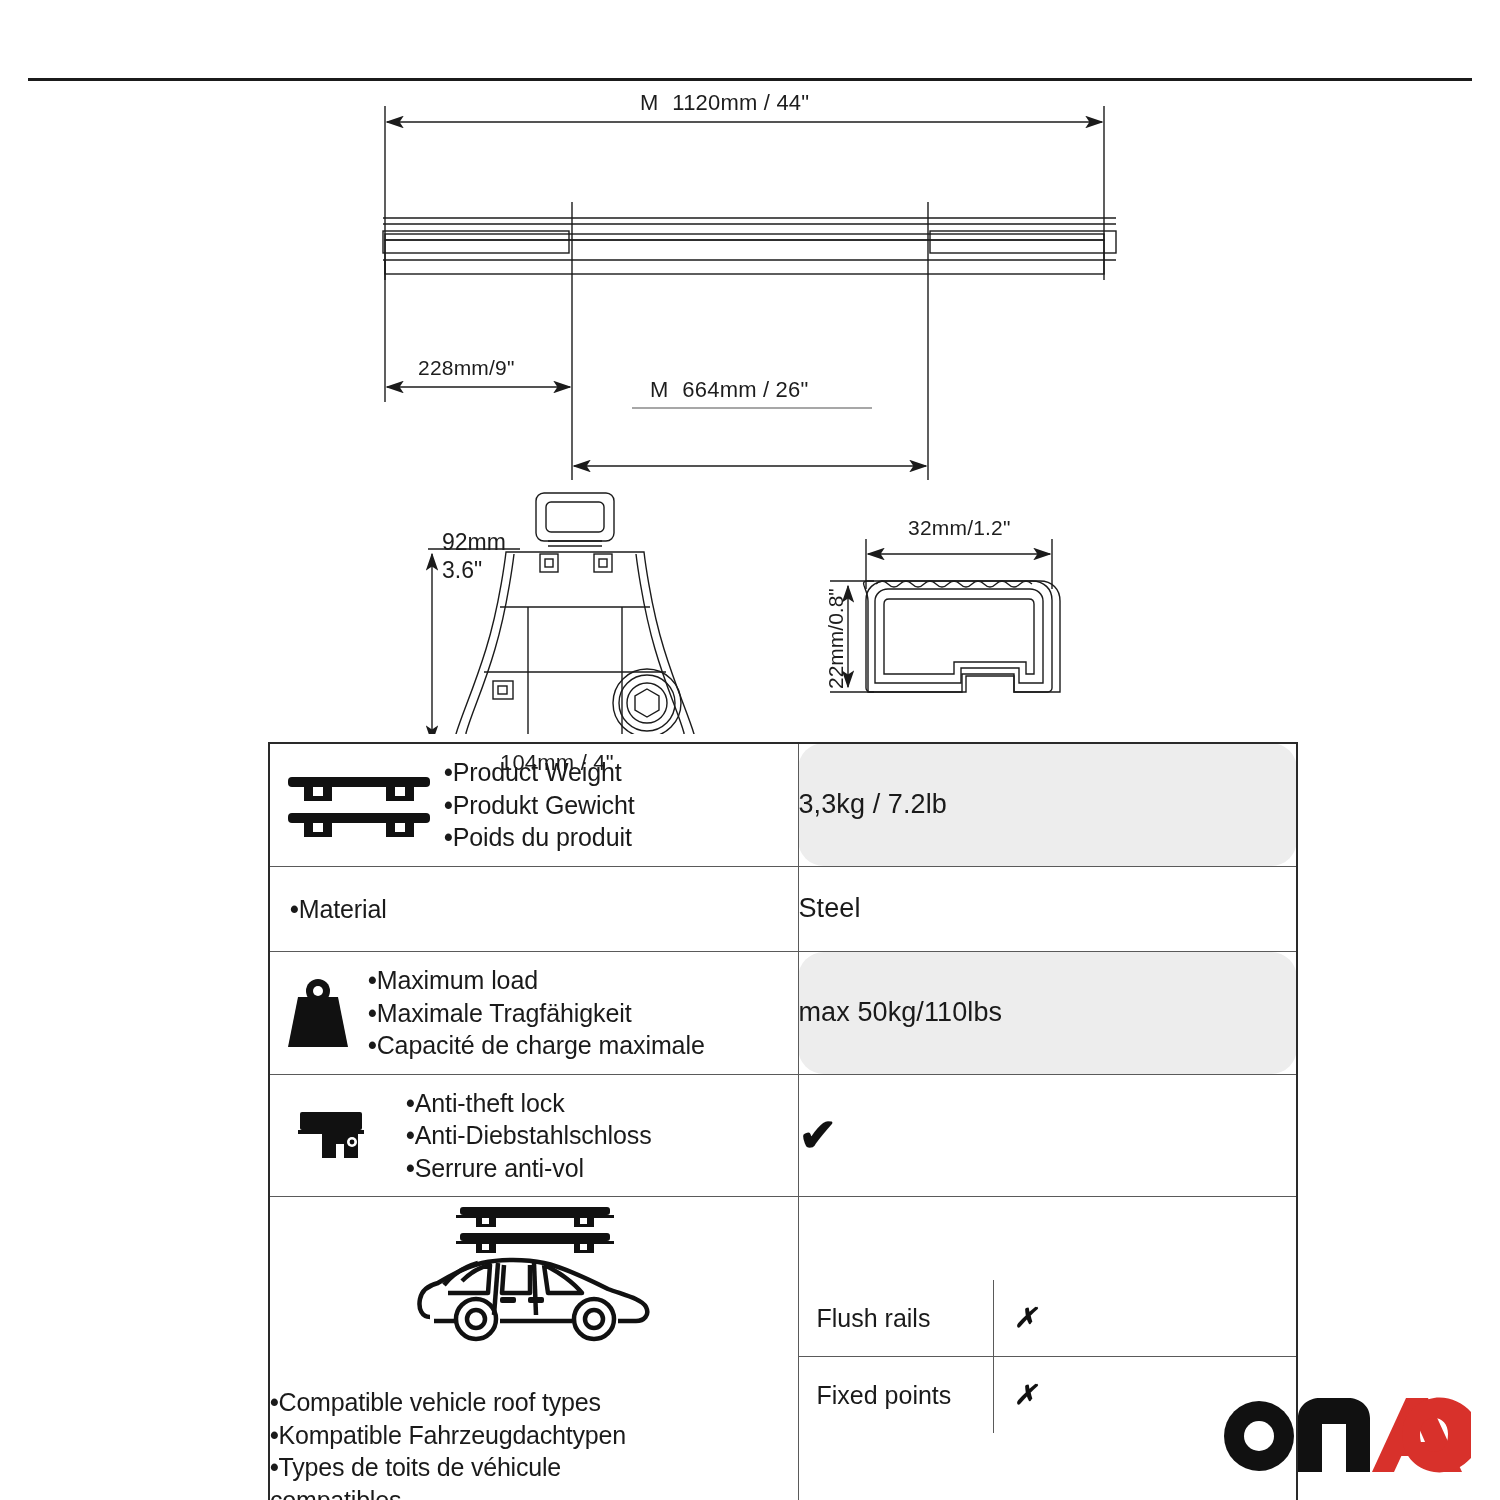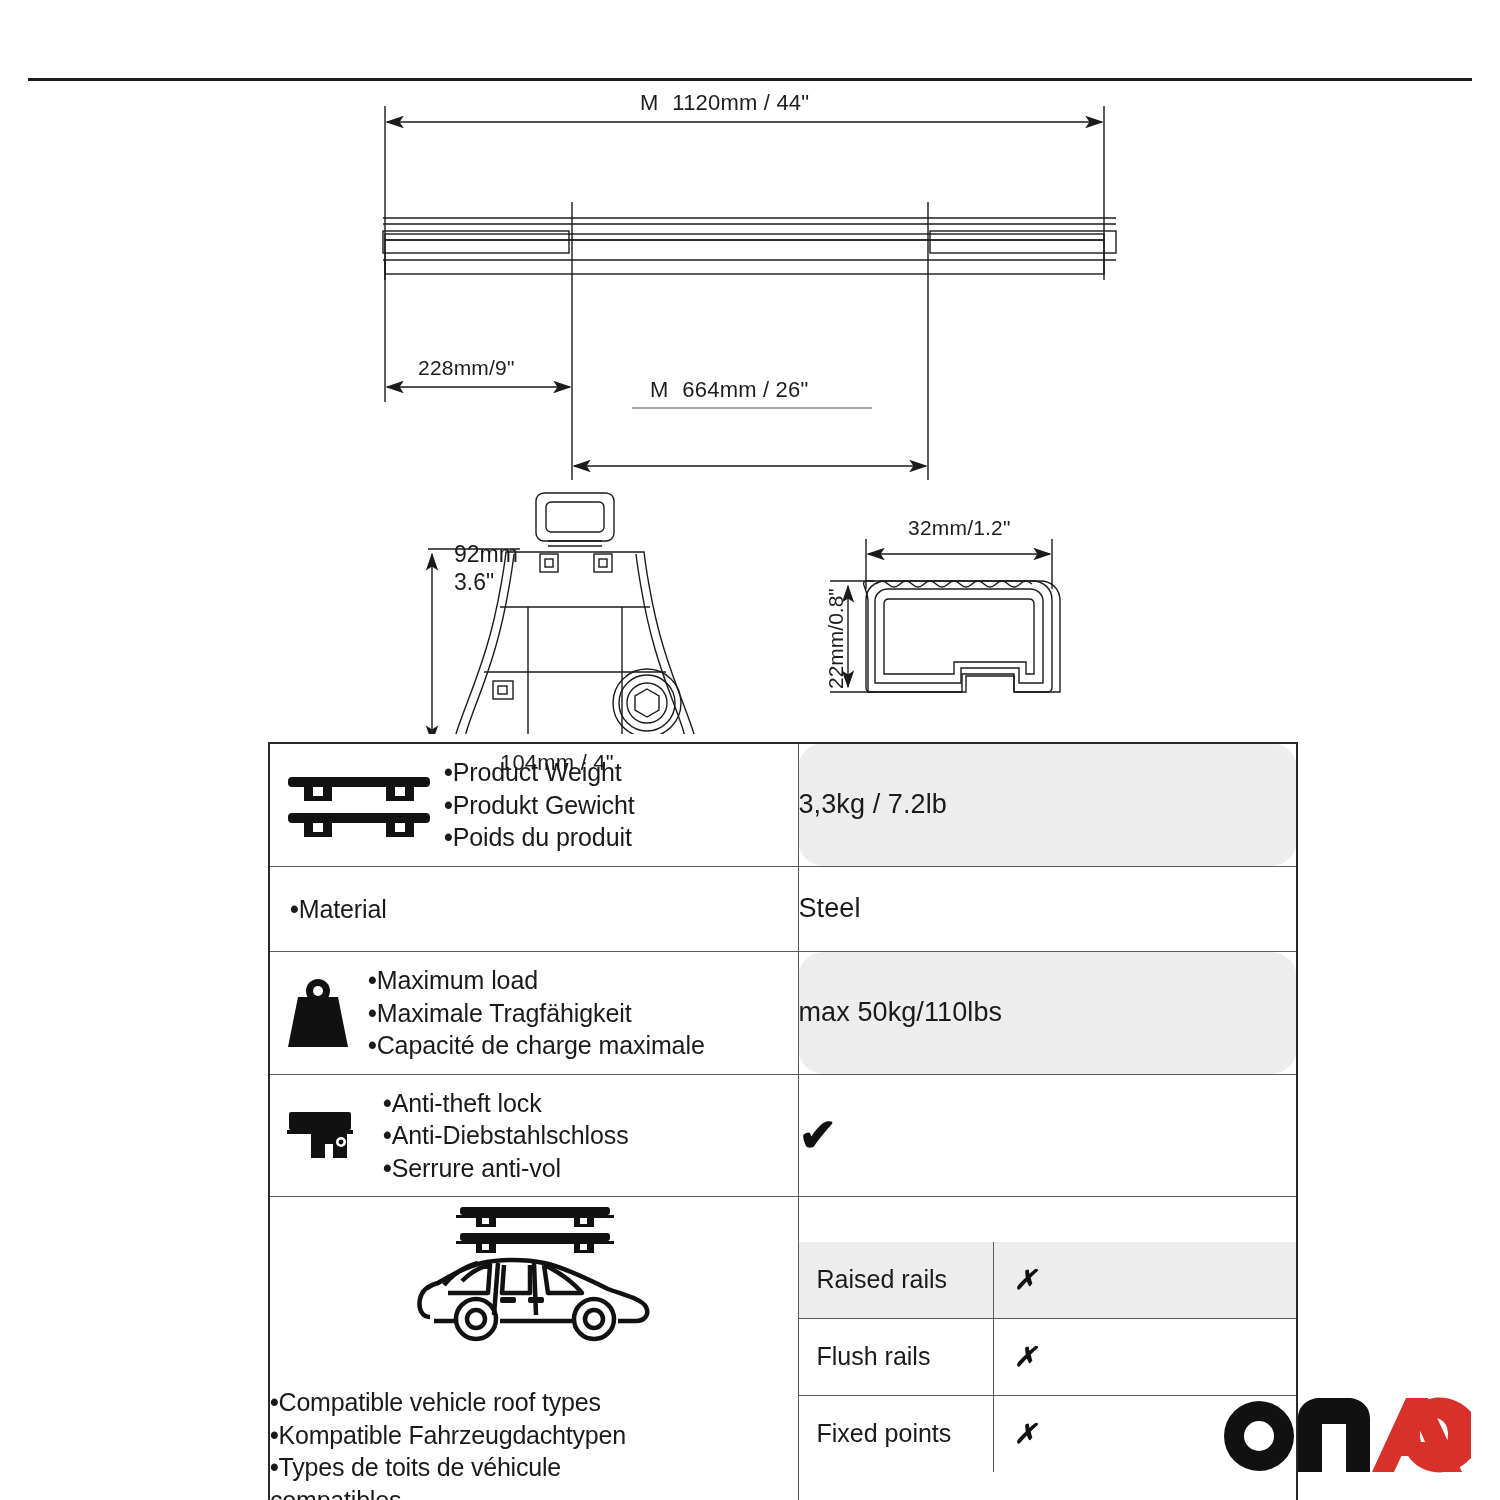--- a/index.html
+++ b/index.html
@@ -227,21 +227,21 @@
     <div class="dim-label" style="left:640px; top:6px;">
       <span class="m">M</span><span>1120mm / 44"</span>
     </div>
 
     <div class="dim-label small" style="left:418px; top:272px;">228mm/9"</div>
 
     <div class="dim-label" style="left:650px; top:293px;">
       <span class="m">M</span><span>664mm / 26"</span>
     </div>
 
-    <div class="two-line" style="left:442px; top:456px;margin-left:12px;">
+    <div class="two-line" style="left:442px; top:444px;">
       <div>92mm</div>
       <div>3.6"</div>
     </div>
 
     <div class="dim-label" style="left:500px; top:666px;">104mm / 4"</div>
 
     <div class="dim-label small" style="left:908px; top:432px;">32mm/1.2"</div>
 
     <div class="vlabel" style="left:824px; top:605px;">22mm/0.8"</div>
   </div>
@@ -306,21 +306,21 @@
               <div><span class="bullet">•</span><span>Maximale Tragfähigkeit</span></div>
               <div><span class="bullet">•</span><span>Capacité de charge maximale</span></div>
             </span>
           </div>
         </td>
         <td class="value-cell shade">max 50kg/110lbs</td>
       </tr>
 
       <tr>
         <td class="label-cell">
-          <div class="lbl-wrap" style="gap:18px; padding-left:15px;">
+          <div class="lbl-wrap" style="gap:30px; padding-left:26px;">
             <span class="lbl-icon">
               <svg width="80" height="58" viewBox="0 0 80 58">
                 <g fill="#111">
                   <rect x="4" y="6" width="62" height="18" rx="2"></rect>
                   <rect x="2" y="24" width="66" height="4"></rect>
                   <path d="M26,28 L62,28 L62,52 L48,52 L48,38 L40,38 L40,52 L26,52 Z"></path>
                   <circle cx="56" cy="36" r="5" fill="#fff"></circle>
                   <circle cx="56" cy="36" r="2.4" fill="#111"></circle>
                 </g>
               </svg>
@@ -386,24 +386,20 @@
             <span class="compat-text">
               <div><span class="bullet">•</span><span>Compatible vehicle roof types</span></div>
               <div><span class="bullet">•</span><span>Kompatible Fahrzeugdachtypen</span></div>
               <div style="white-space:normal; max-width:400px;"><span class="bullet">•</span><span>Types de toits de véhicule compatibles</span></div>
             </span>
           </div>
         </td>
         <td style="padding:0;">
           <table class="roof-sub">
             <tbody>
-              <tr class="shade">
-                <td class="rt-name">Raised rails</td>
-                <td class="rt-val"><span class="mark">✗</span></td>
-              </tr>
               <tr>
                 <td class="rt-name">Flush rails</td>
                 <td class="rt-val"><span class="mark">✗</span></td>
               </tr>
               <tr>
                 <td class="rt-name">Fixed points</td>
                 <td class="rt-val"><span class="mark">✗</span></td>
               </tr>
             </tbody>
           </table>

